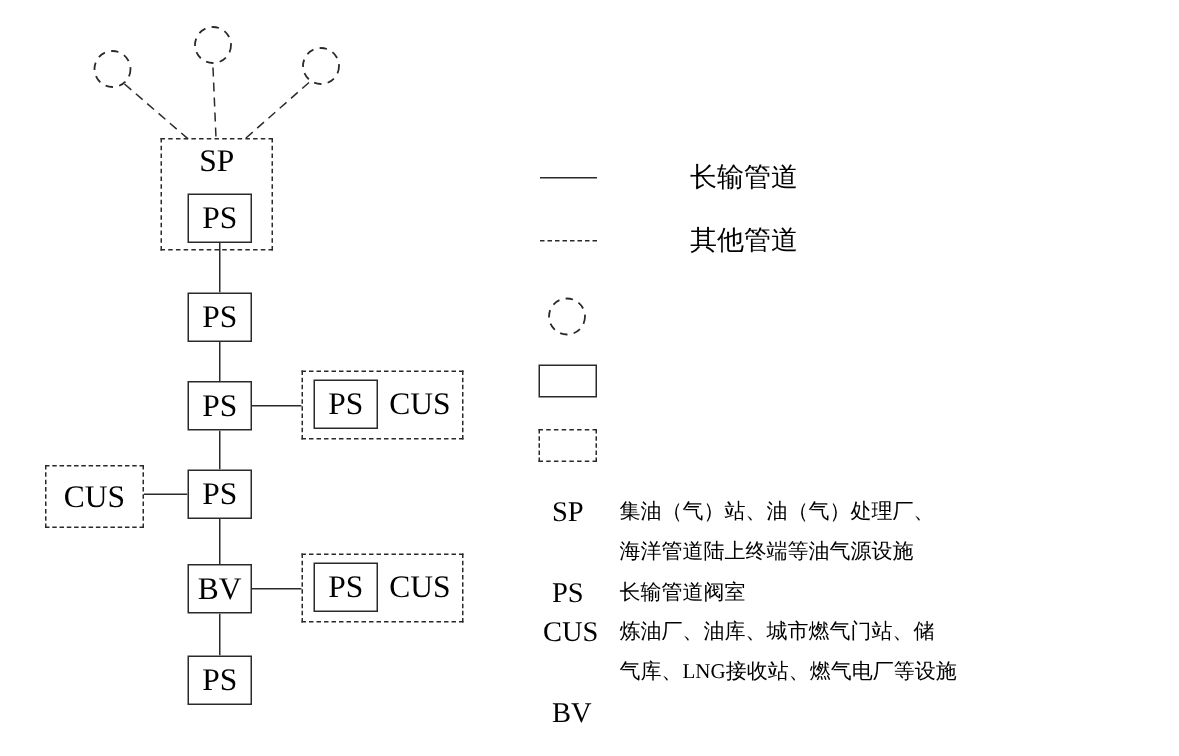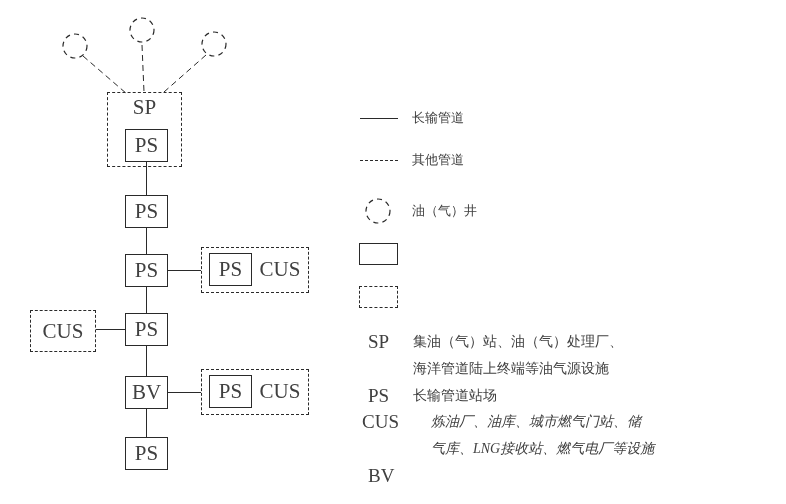--- a/index.html
+++ b/index.html
@@ -1,39 +1,39 @@
 <!DOCTYPE html>
 <html><head>
 <meta charset="utf-8">
 <style>
   * { margin:0; padding:0; box-sizing:border-box; }
   html,body { background:#ffffff; }
   .canvas {
     position:relative; width:786px; height:504px; background:#ffffff;
-    font-family:"Liberation Serif","DejaVu Serif",serif; color:#404040; overflow:hidden;
+    font-family:"Liberation Serif","DejaVu Serif",serif; color:#000000; overflow:hidden;
   }
   .abs { position:absolute; }
   .node {
     position:absolute; width:43px; height:33px; border:1px solid #2a2a2a;
     background:#fff; display:flex; align-items:center; justify-content:center;
     font-size:21px; line-height:1;
   }
   .dashed-box { position:absolute; border:1px dashed #2a2a2a; background:transparent; }
   .vline { position:absolute; width:1px; background:#2a2a2a; }
   .hline { position:absolute; height:1px; background:#2a2a2a; }
   .group-label { position:absolute; text-align:center; font-size:21px; line-height:1.1; }
   .cus-text {
     position:absolute; display:flex; align-items:center; justify-content:center;
     font-size:21px; line-height:1;
   }
   .legend-symbol-line   { position:absolute; width:38px; height:0; border-top:1px solid #2a2a2a; }
   .legend-symbol-dashed { position:absolute; width:38px; height:0; border-top:1px dashed #2a2a2a; }
   .legend-symbol-rect        { position:absolute; width:39px; height:22px; border:1px solid #2a2a2a; background:#fff; }
   .legend-symbol-rect-dashed { position:absolute; width:39px; height:22px; border:1px dashed #2a2a2a; background:#fff; }
-  .legend-label { position:absolute; font-size:13px; line-height:22px; white-space:nowrap; }
+  .legend-label { position:absolute; font-size:18px; line-height:22px; white-space:nowrap;margin-left:48px; }
   .abbr-term { position:absolute; font-size:19px; line-height:27px; }
   .abbr-def  { position:absolute; font-size:14px; line-height:27px; width:330px; white-space:pre-line; }
   svg { display:block; }
 </style>
 </head>
 <body>
 
 <div class="canvas">
 
   <svg class="abs" style="left:0; top:8; width:280px; height:104px;" viewBox="0 0 280 104">
@@ -78,32 +78,31 @@
 
   <div class="legend-symbol-line" style="left:360px; top:118px;"></div>
   <div class="legend-label" style="left:412px; top:107px;">长输管道</div>
 
   <div class="legend-symbol-dashed" style="left:360px; top:160px;"></div>
   <div class="legend-label" style="left:412px; top:149px;">其他管道</div>
 
   <svg class="abs" style="left:363px; top:196px; width:30px; height:30px;" viewBox="0 0 30 30">
     <circle cx="15" cy="15" r="12" fill="#ffffff" stroke="#2a2a2a" stroke-width="1.2" stroke-dasharray="5 4.2"></circle>
   </svg>
-  <div class="legend-label" style="left:412px; top:200px;">油（气）井</div>
 
   <div class="legend-symbol-rect" style="left:359px; top:243px;"></div>
 
   <div class="legend-symbol-rect-dashed" style="left:359px; top:286px;"></div>
 
   <div class="abbr-term" style="left:368px; top:328px;">SP</div>
   <div class="abbr-def" style="left:413px; top:328px;">集油（气）站、油（气）处理厂、
 海洋管道陆上终端等油气源设施</div>
 
   <div class="abbr-term" style="left:368px; top:382px;">PS</div>
-  <div class="abbr-def" style="left:413px; top:382px;">长输管道站场</div>
+  <div class="abbr-def" style="left:413px; top:382px;">长输管道阀室</div>
 
   <div class="abbr-term" style="left:362px; top:408px;">CUS</div>
-  <div class="abbr-def" style="left:431px; top:408px;font-style:italic;">炼油厂、油库、城市燃气门站、储
+  <div class="abbr-def" style="left:413px; top:408px;">炼油厂、油库、城市燃气门站、储
 气库、LNG接收站、燃气电厂等设施</div>
 
   <div class="abbr-term" style="left:368px; top:462px;">BV</div>
 
 </div>
 
 </body></html>

